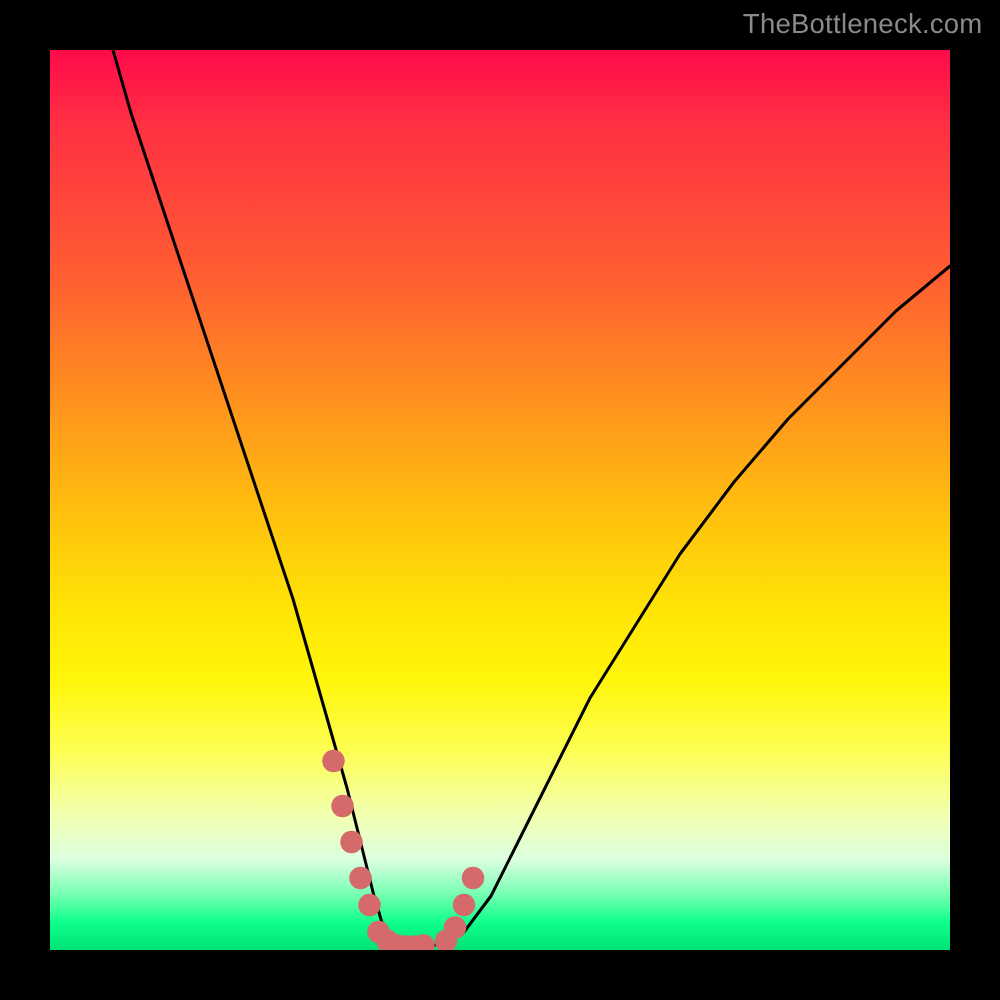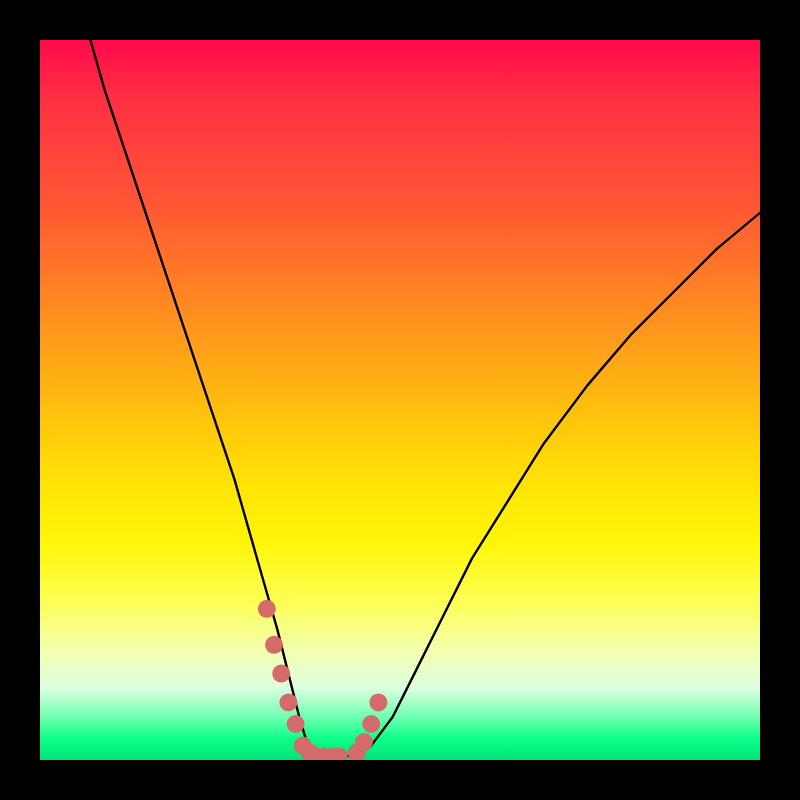--- a/index.html
+++ b/index.html
@@ -57,20 +57,21 @@
     top: 40px;
     width: 720px;
     height: 720px;
     z-index: 5;
   }
 </style>
 </head>
 <body>
 
 <div class="frame">
+  <div class="watermark">TheBottleneck.com</div>
 
   <div class="plot-bg"></div>
 
   <svg class="overlay" viewBox="0 0 720 720" preserveAspectRatio="none">
     <g id="curve-layer">
         <path d="M50.40 0.00 L64.80 50.40 L86.40 115.20 L108.00 180.00 L129.60 244.80 L151.20 309.60 L172.80 374.40 L194.40 439.20 L208.80 489.60 L223.20 540.00 L237.60 590.40 L248.40 633.60 L259.20 676.80 L267.84 705.60 L275.04 716.40 L280.80 717.84 L288.00 717.84 L302.40 717.12 L316.80 714.24 L331.20 705.60 L352.80 676.80 L374.40 633.60 L403.20 576.00 L432.00 518.40 L468.00 460.80 L504.00 403.20 L547.20 345.60 L590.40 295.20 L633.60 252.00 L676.80 208.80 L720.00 172.80" fill="none" stroke="#000000" stroke-width="2.4" stroke-linecap="round" stroke-linejoin="round"></path>
       </g>
     <g id="marker-layer">
         <circle cx="226.80" cy="568.80" r="9" fill="#d46a6a"></circle>
         <circle cx="234.00" cy="604.80" r="9" fill="#d46a6a"></circle>

